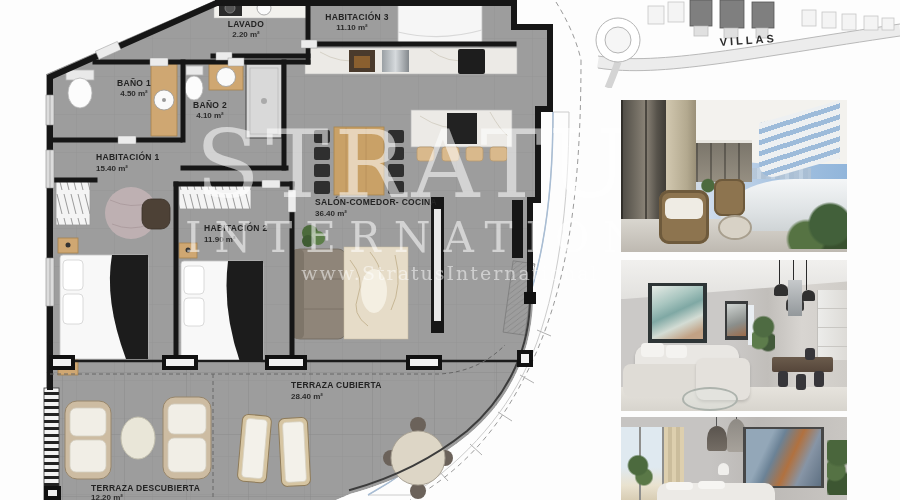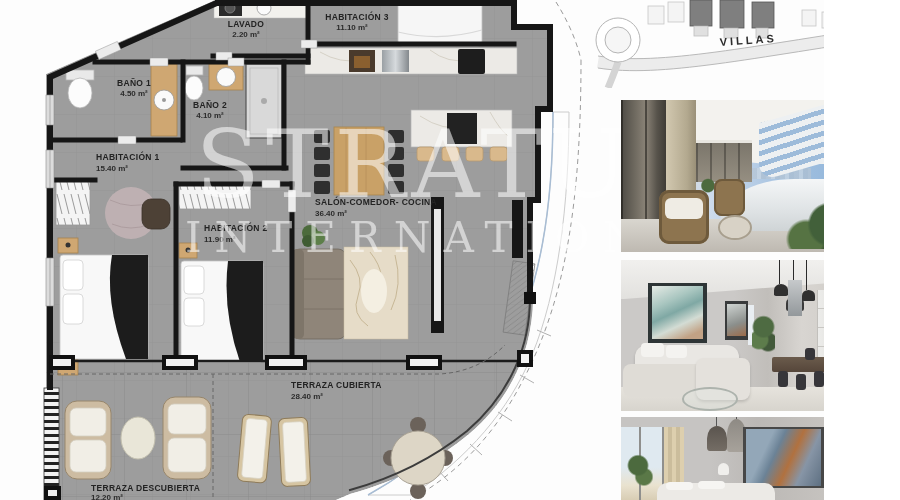--- a/index.html
+++ b/index.html
@@ -1,16 +1,16 @@
 <!DOCTYPE html>
 <html><head>
 <meta charset="utf-8">
 <style>
   html,body{margin:0;padding:0;background:#fff;}
-  #canvas{position:relative;width:824px;height:500px;background:#fdfdfd;overflow:hidden;
+  #canvas{position:relative;width:900px;height:500px;background:#fdfdfd;overflow:hidden;
           font-family:"Liberation Sans",sans-serif;}
   
   #plan{position:absolute;left:0;top:0;z-index:1;}
   text.rname{font:bold 8.5px "Liberation Sans",sans-serif;fill:#232323;letter-spacing:.3px;}
   text.rarea{font:bold 8px "Liberation Sans",sans-serif;fill:#2c2c2c;}
   text.mid{text-anchor:middle;}
   
   #sitemap{position:absolute;left:570px;top:0;z-index:2;}
   text.maplabel{font:bold 11px "Liberation Sans",sans-serif;fill:#2e2e2e;letter-spacing:3px;}
   
@@ -397,20 +397,21 @@
           <rect x="154" y="28" width="14" height="10"></rect>
           <rect x="186" y="28" width="12" height="10"></rect>
       </g>
     </g>
     <text class="maplabel" x="150" y="46" transform="rotate(-4 150 46)">VILLAS</text>
   </svg>
 
   <div class="watermark">
     <div class="wm1">STRATUS</div>
     <div class="wm2">INTERNATIONAL</div>
+    <div class="wm3">www.StratusInternational</div>
   </div>
 
   <div class="photo" id="photo1">
     <div class="ph p1-sky"></div>
     <div class="ph p1-cloud"></div>
     <div class="ph p1-skyline"></div>
     <div class="ph p1-soffit"></div>
     <div class="ph p1-slats"></div>
     <div class="ph p1-glass"></div>
     <div class="ph p1-fascia"></div>

